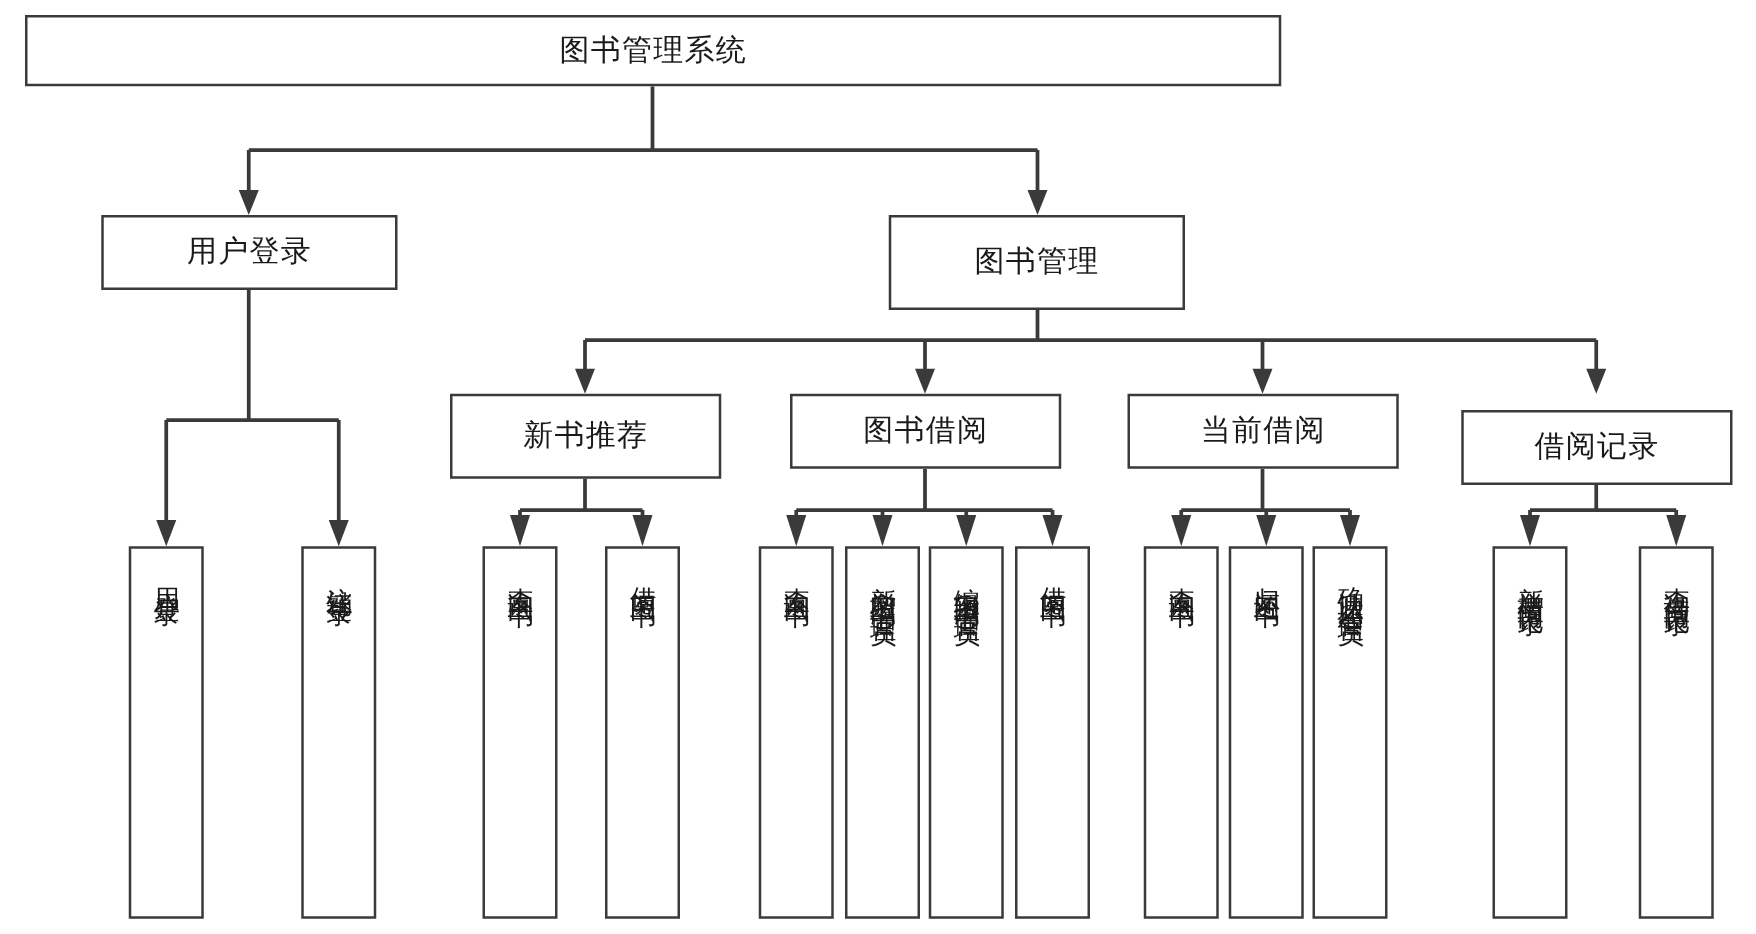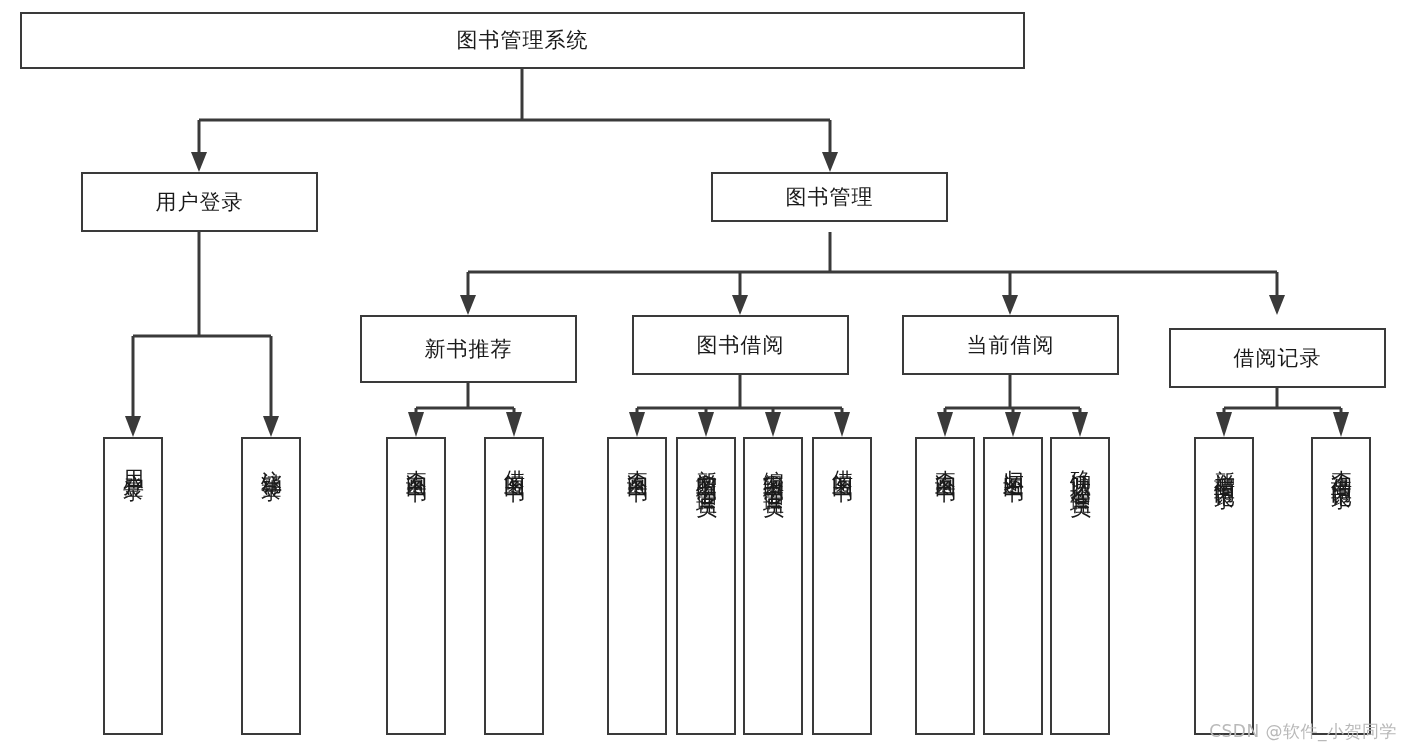--- a/index.html
+++ b/index.html
@@ -22,21 +22,21 @@
     position: absolute;
     box-sizing: border-box;
     background: #ffffff;
     border: 2px solid #3a3a3a;
     display: flex;
     align-items: center;
     justify-content: center;
     color: #1a1a1a;
   }
   .node .lbl {
-    font-size: 21px;
+    font-size: 24px;
     line-height: 1.15;
     letter-spacing: 1px;
     white-space: nowrap;
     text-align: center;
   }
   
   .node.vert {
     align-items: flex-start;
     padding-top: 14px;
   }
@@ -148,21 +148,21 @@
   </svg>
 
   <div class="node" style="left:20px; top:12px; width:1005px; height:57px;">
     <span class="lbl">图书管理系统</span>
   </div>
 
   <div class="node" style="left:81px; top:172px; width:237px; height:60px;">
     <span class="lbl">用户登录</span>
   </div>
 
-  <div class="node" style="left:711px; top:172px; width:237px; height:50px;">
+  <div class="node" style="left:711px; top:172px; width:237px; height:76px;">
     <span class="lbl">图书管理</span>
   </div>
 
   <div class="node" style="left:360px; top:315px; width:217px; height:68px;">
     <span class="lbl">新书推荐</span>
   </div>
 
   <div class="node" style="left:902px; top:315px; width:217px; height:60px;">
     <span class="lbl">当前借阅</span>
   </div>
@@ -220,15 +220,14 @@
   </div>
 
   <div class="node vert" style="left:1194px; top:437px; width:60px; height:298px;">
     <span class="lbl">新增借阅记录</span>
   </div>
 
   <div class="node vert" style="left:1311px; top:437px; width:60px; height:298px;">
     <span class="lbl">查询借阅记录</span>
   </div>
 
-  <div id="watermark">CSDN @软件_小贺同学</div>
 
 </div>
 
 </body></html>

